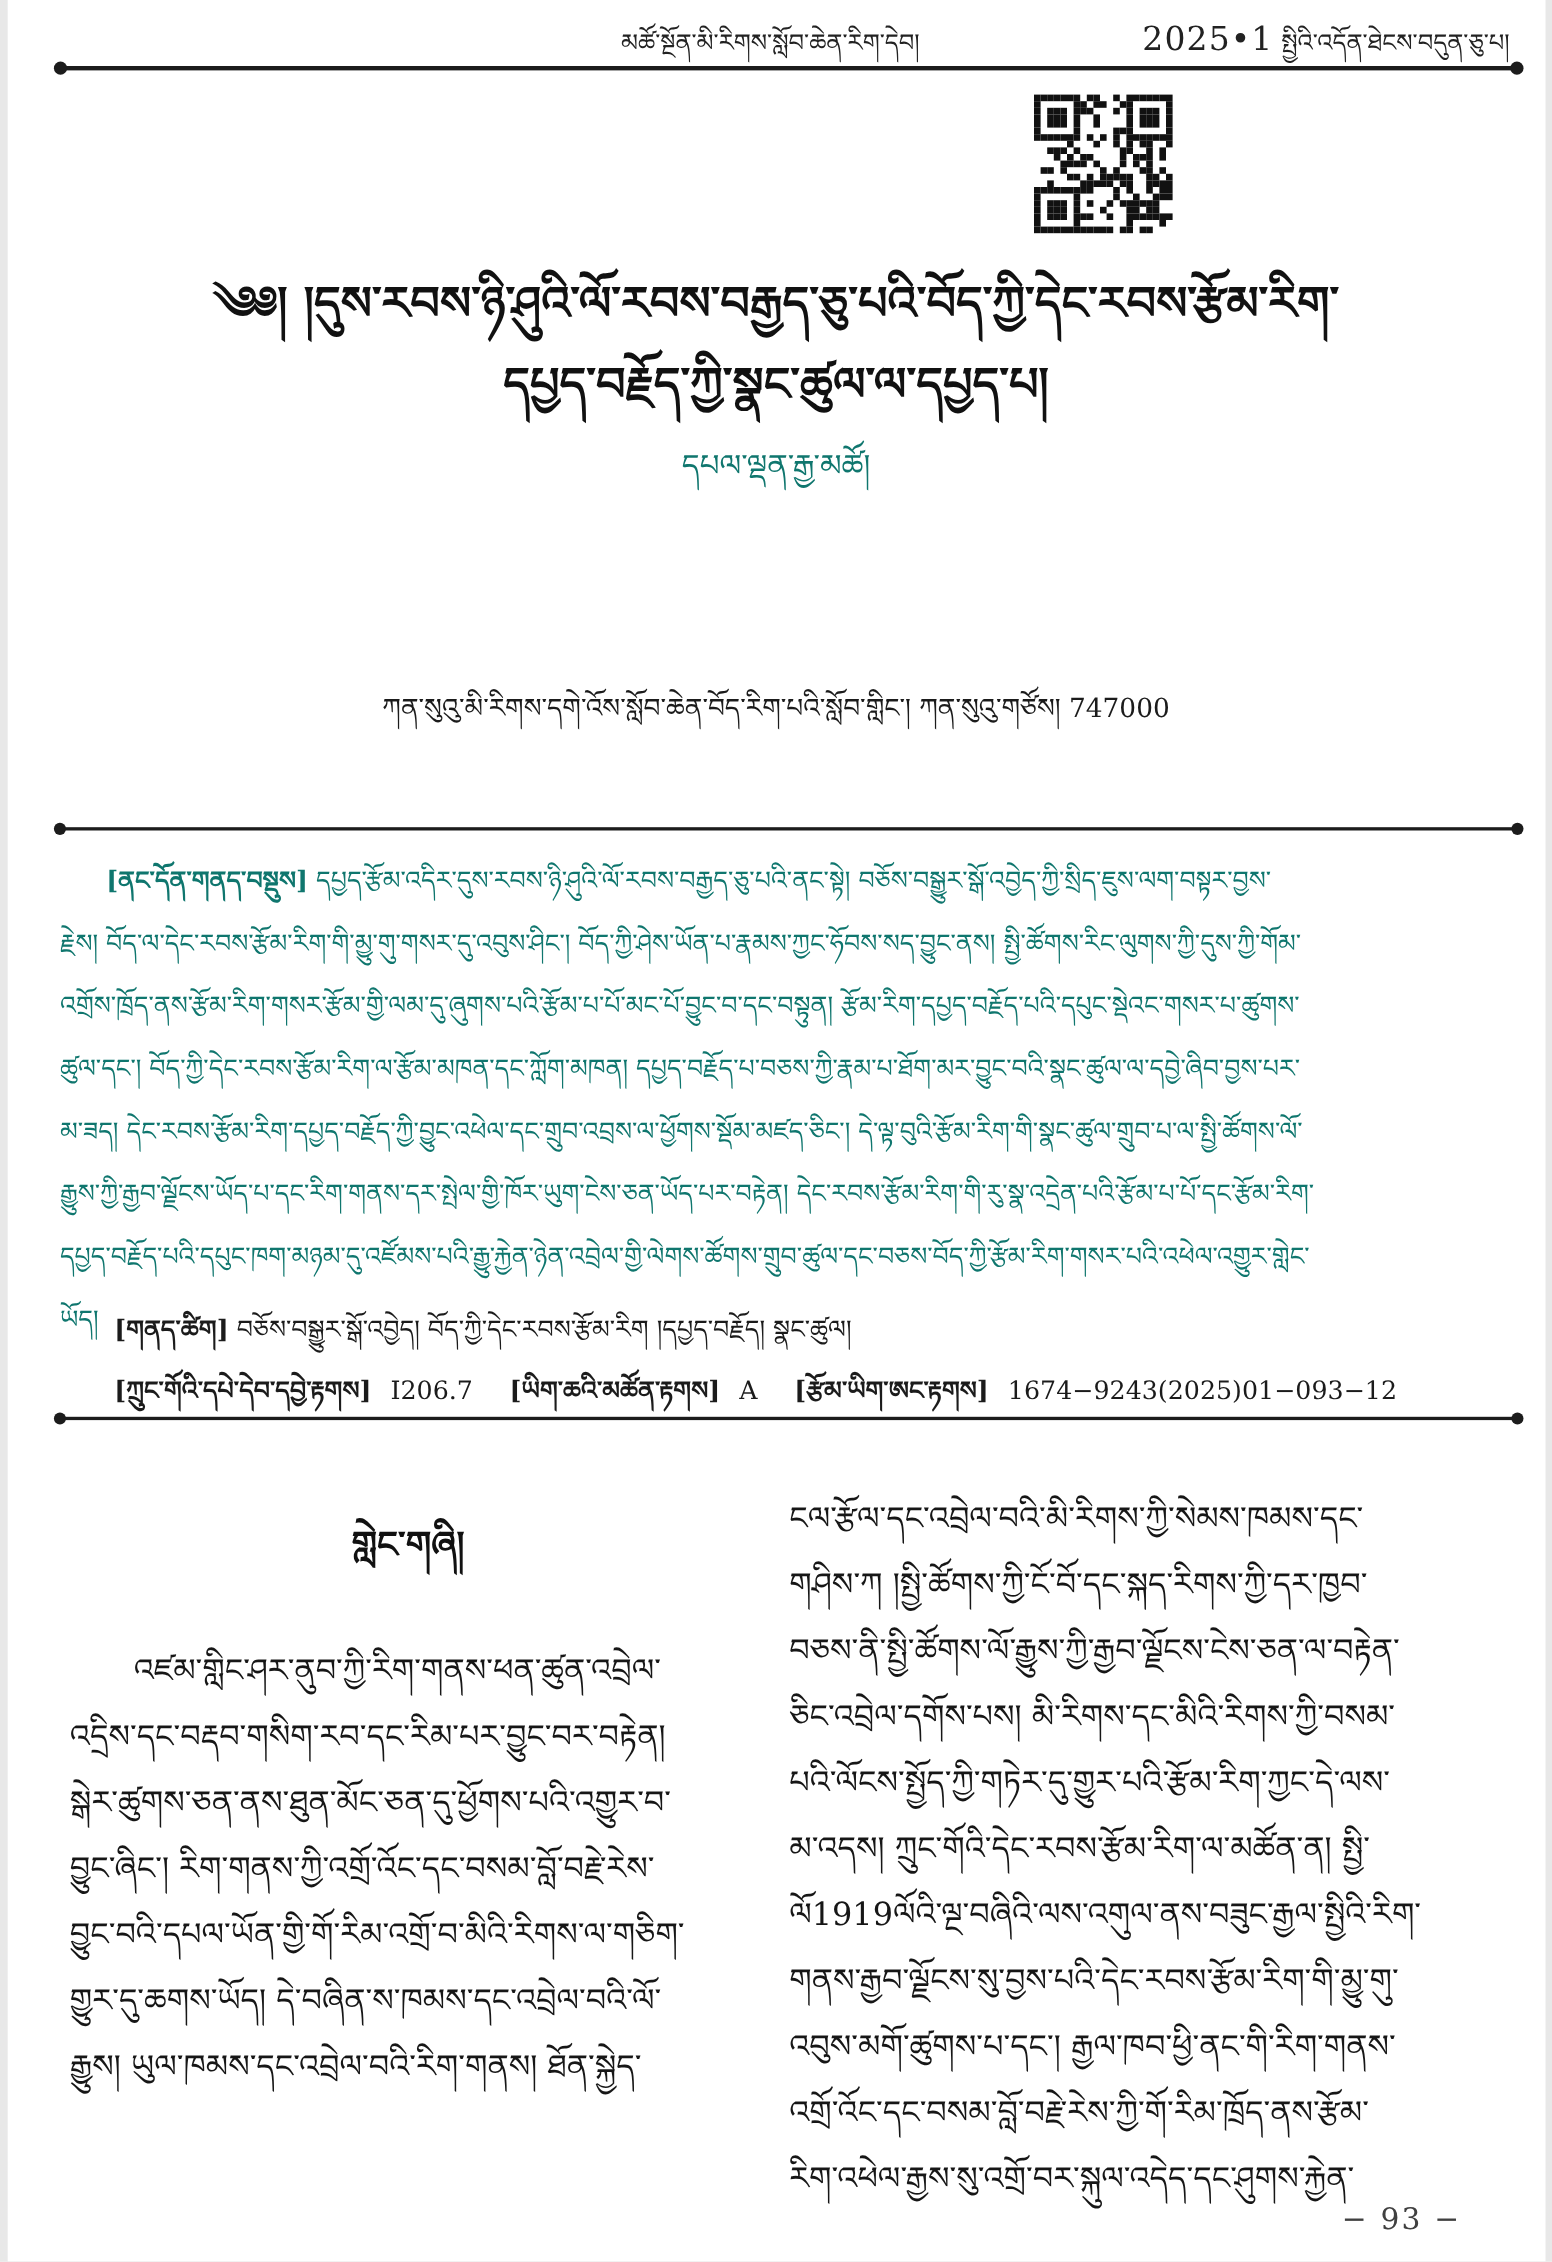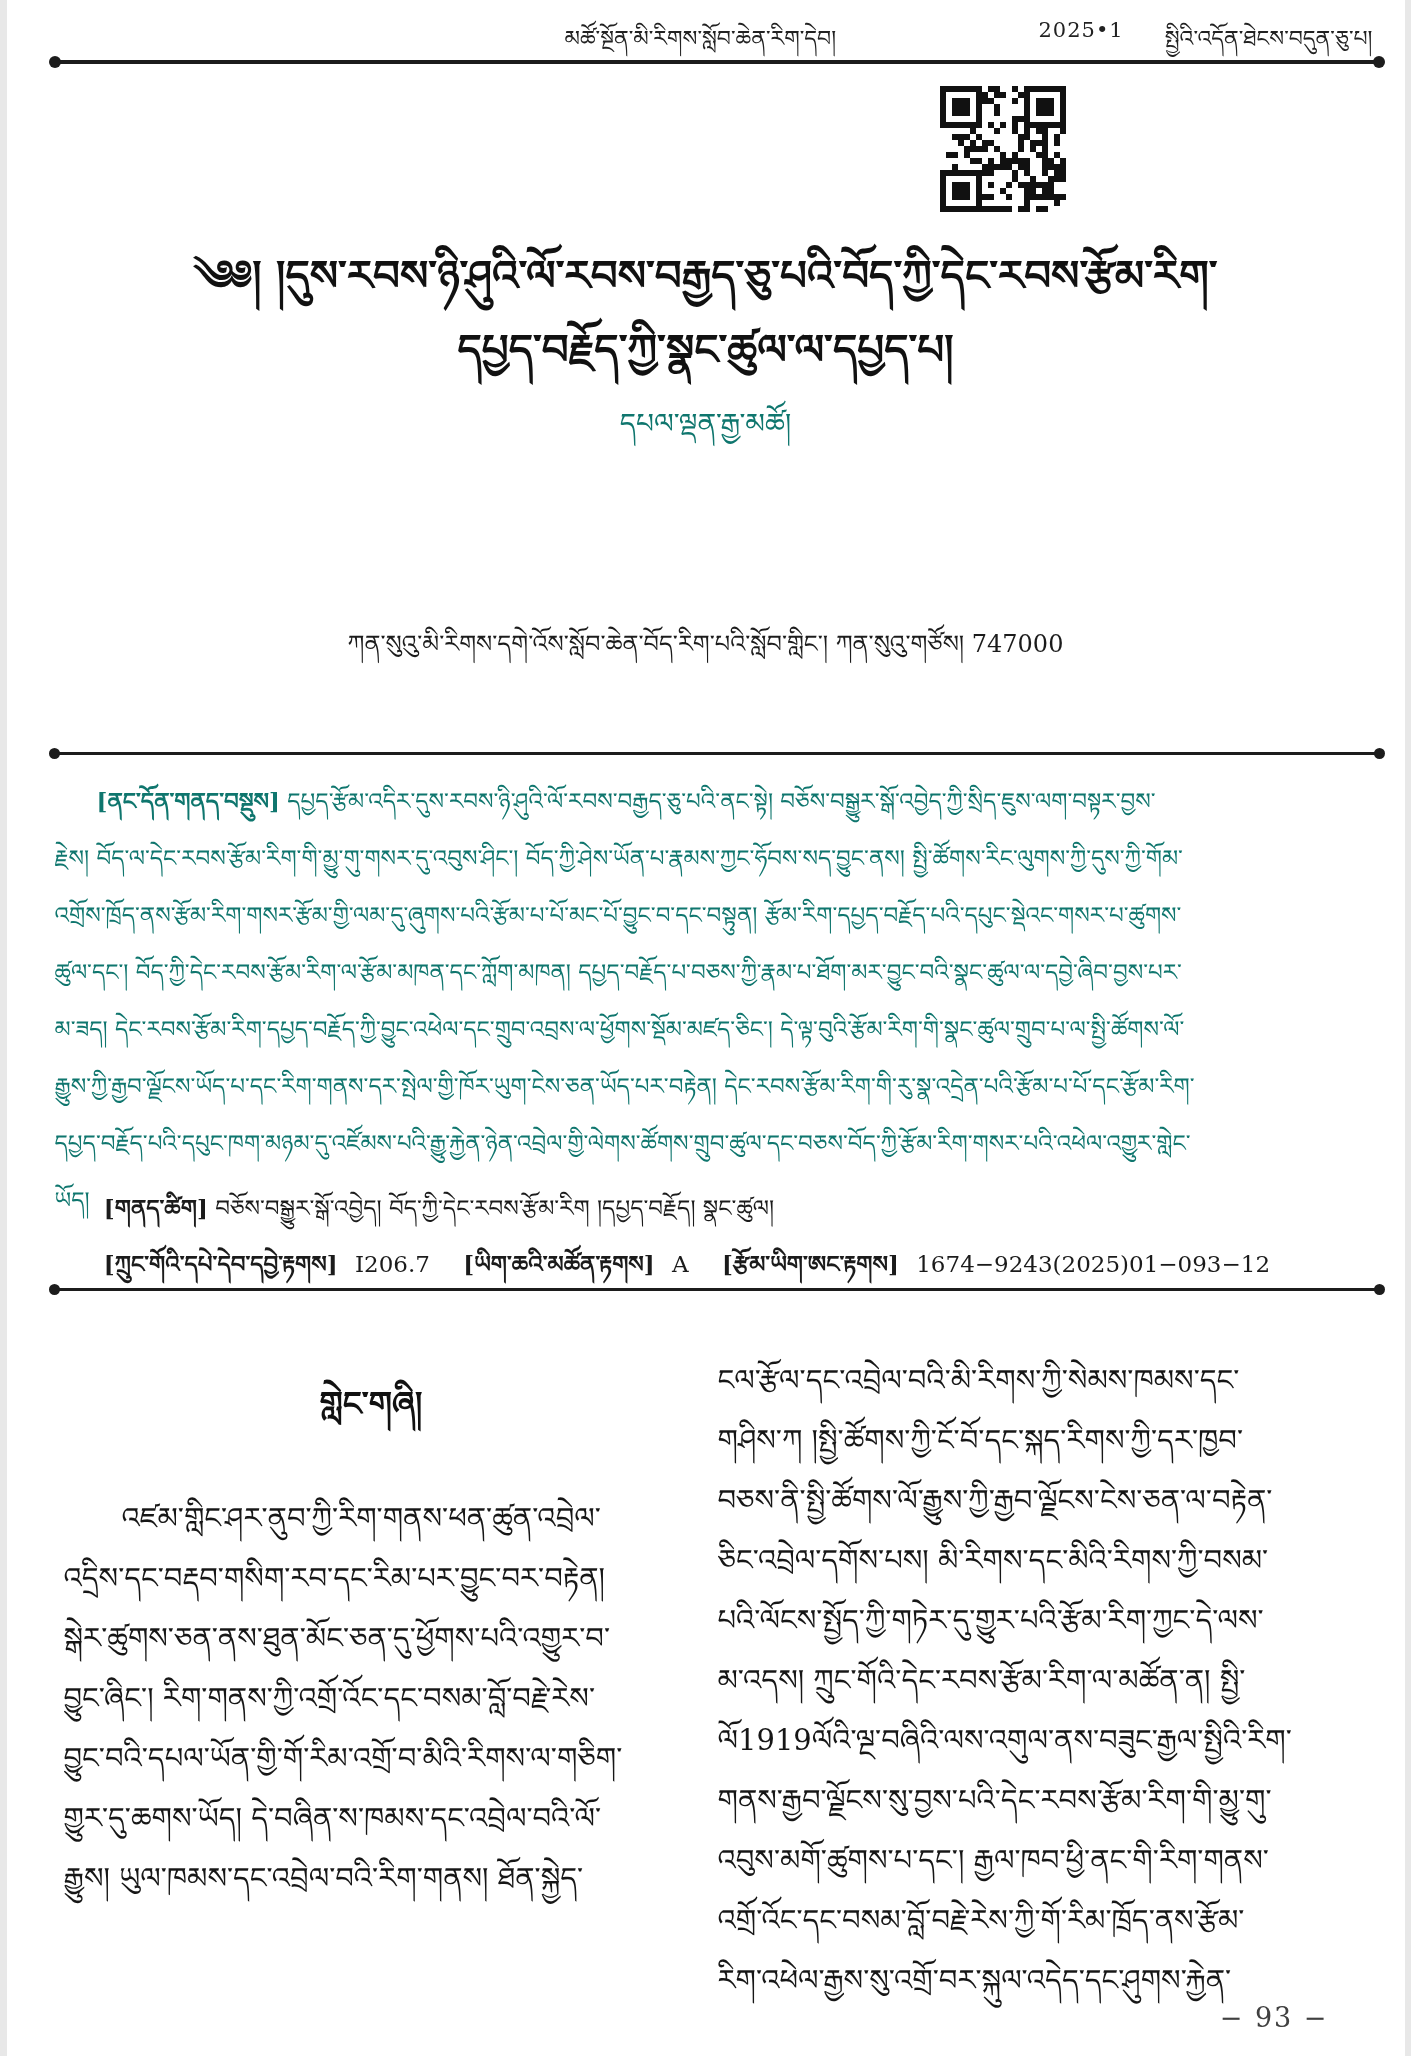--- a/index.html
+++ b/index.html
@@ -8,21 +8,21 @@
     width:1398px;height:2056px;
     margin:0 auto;
     background:#ffffff;
     font-family:"DejaVu Serif","Liberation Serif",serif;
     color:#1b1b1b;
     overflow:hidden;
   }
   
   .runhead{position:absolute;top:14px;left:0;width:100%;height:36px;font-size:22px;color:#222;}
   .runhead .journal{position:absolute;left:558px;top:0;}
-  .runhead .issue{position:absolute;left:1032px;top:4px;font-size:21px;letter-spacing:1px;}
+  .runhead .issue{position:absolute;left:1032px;top:4px;font-size:30px;letter-spacing:1px;}
   .runhead .issue-info{position:absolute;right:32px;top:0;}
   
   .rule{position:absolute;left:48px;width:1324px;height:4px;background:#1c1c1c;}
   .rule .dot{position:absolute;top:-4px;width:12px;height:12px;border-radius:50%;background:#1c1c1c;}
   .rule .dot.l{left:-6px;}
   .rule .dot.r{right:-6px;}
   .rule.thin{height:3px;}
   .rule.thin .dot{top:-4px;width:11px;height:11px;}
   
   .qr{position:absolute;left:933px;top:86px;width:126px;height:126px;display:grid;

